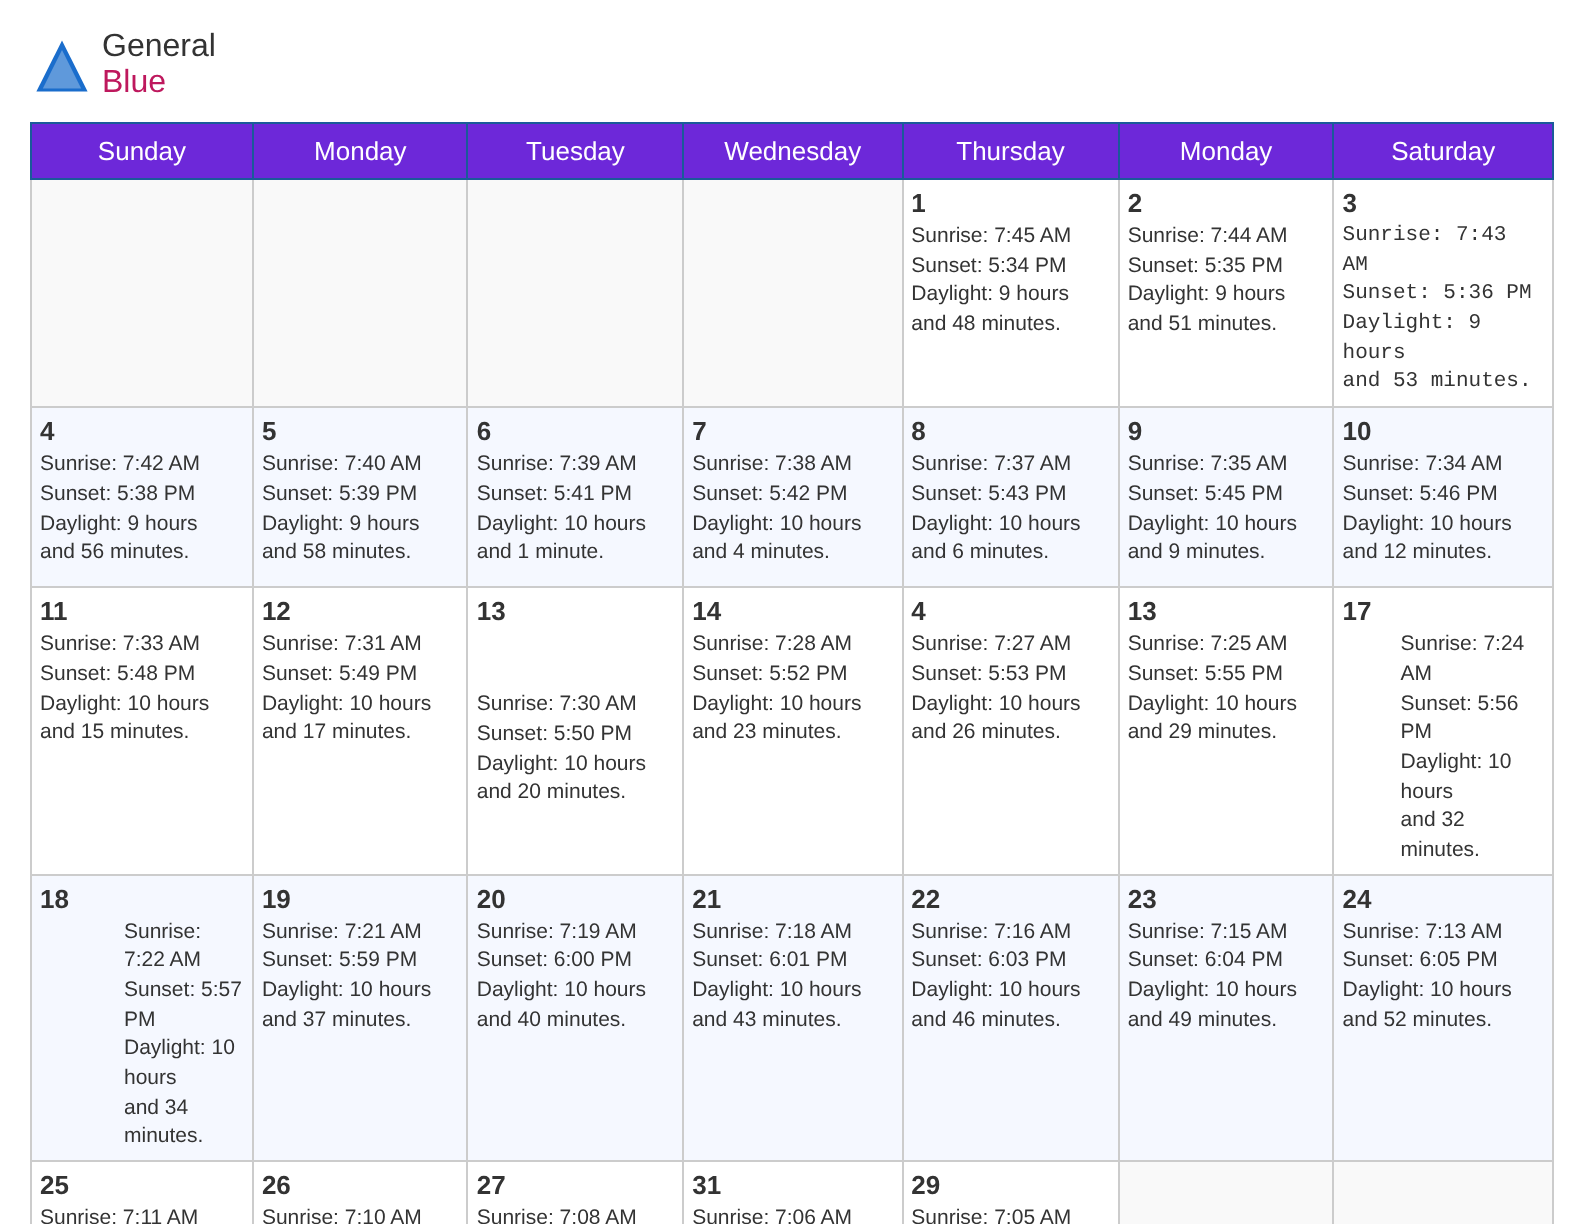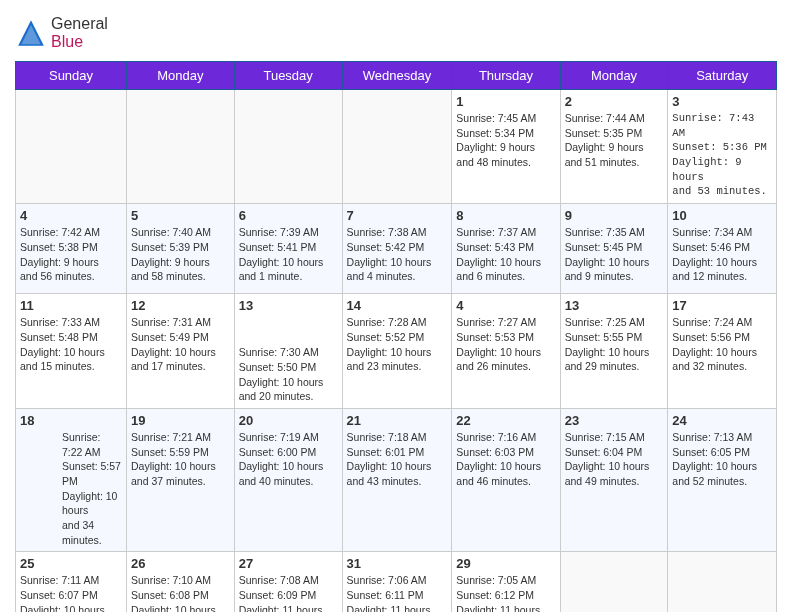--- a/index.html
+++ b/index.html
@@ -227,21 +227,21 @@
         </td>
         <td>
           <span class="day-number">13</span>
           <div class="day-info" style="white-space: pre-line;">Sunrise: 7:25 AM
 Sunset: 5:55 PM
 Daylight: 10 hours
 and 29 minutes.</div>
         </td>
         <td>
           <span class="day-number">17</span>
-          <div class="day-info" style="white-space: pre-line;">Sunrise: 7:24 AM
+          <div class="day-info" style="white-space: pre-line; margin-left: 29px;">Sunrise: 7:24 AM
 Sunset: 5:56 PM
 Daylight: 10 hours
 and 32 minutes.</div>
         </td>
       </tr>
       <tr>
         <td>
           <span class="day-number">18</span>
           <div class="day-info" style="white-space: pre-line; margin-left: 42px;">Sunrise: 7:22 AM
 Sunset: 5:57 PM

